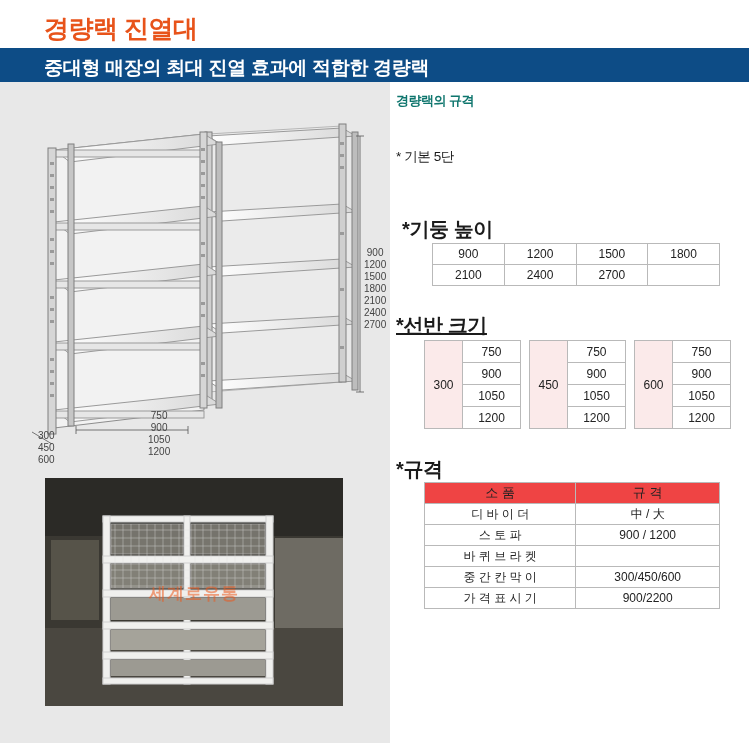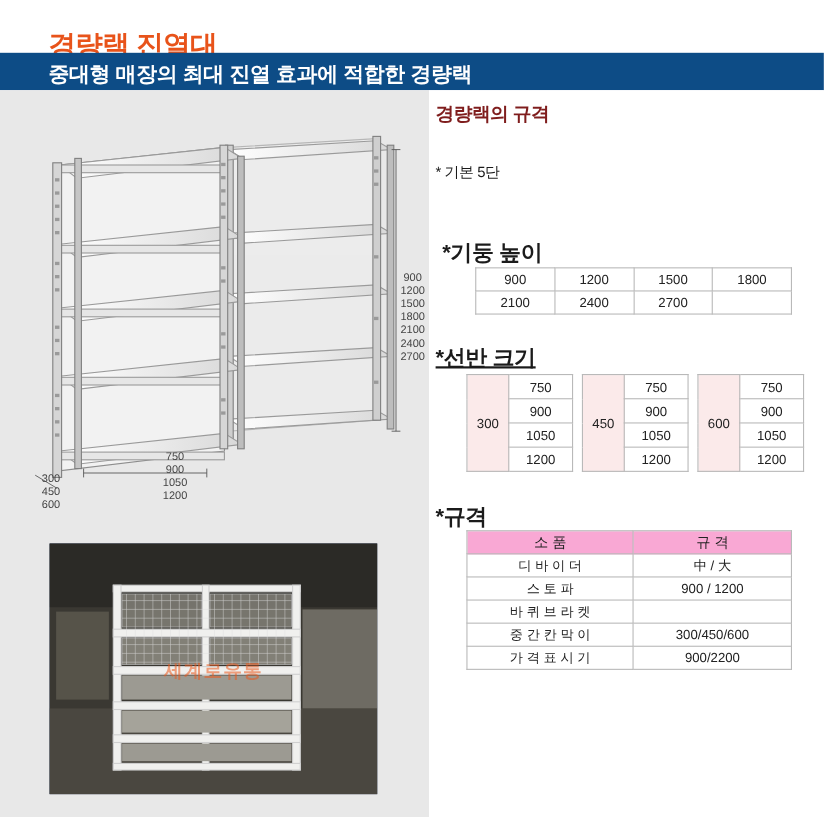--- a/index.html
+++ b/index.html
@@ -10,21 +10,21 @@
     background: #ffffff;
     font-family: "Liberation Sans", sans-serif;
     position: relative;
     overflow: hidden;
   }
   .page { position: relative; width: 749px; height: 743px; }
 
   
   .hdr-title {
     position: absolute;
-    left: 44px; top: 24px;
+    left: 44px; top: 12px;
     font-size: 25px;
     font-weight: bold;
     color: #e8531a;
     letter-spacing: -0.5px;
   }
   .hdr-subbar {
     position: absolute;
     left: 0; top: 48px;
     width: 749px; height: 34px;
     background: #0d4c86;
@@ -64,42 +64,42 @@
     color: #444;
     line-height: 12px;
     text-align: center;
   }
   .dim-right { left: 352px; top: 155px; }
   .dim-b1 { left: 26px; top: 338px; text-align: left; }
 
   
   .photo {
     position: absolute;
-    left: 45px; top: 412px;
+    left: 45px; top: 396px;
     width: 298px; height: 228px;
-    background: #0f172a;
+    background: #4c1d95;
     overflow: hidden;
   }
   .photo-wm {
     position: absolute;
     left: 0; top: 104px;
     width: 298px;
     text-align: center;
     font-size: 17px;
     font-weight: bold;
     color: rgba(235,90,30,0.55);
     letter-spacing: 1px;
   }
 
   
   .r-heading {
     position: absolute;
-    font-size: 17px;
-    font-weight: bold;
-    color: #7f1d1d;
+    font-size: 13px;
+    font-weight: bold;
+    color: #0f766e;
     letter-spacing: -0.5px;
   }
   .r-line {
     position: absolute;
     font-size: 13.5px;
     color: #1a1a1a;
     letter-spacing: -0.4px;
   }
   .r-sub {
     position: absolute;
@@ -137,21 +137,21 @@
     background: #fbeaea;
     width: 38px;
   }
   .shelf-gap { float: left; width: 8px; height: 1px; }
 
   .tbl-spec { left: 424px; top: 482px; width: 296px; }
   .tbl-spec td { height: 23px; margin-left: 20px; }
   .tbl-spec td.c1 { width: 152px; }
   .tbl-spec td.c2 { width: 144px; }
   .tbl-spec th {
-    background: #f9a8d4;
+    background: #ef4444;
     font-weight: bold;
     height: 24px;
     font-size: 13px;
   }
   .tbl-spec th.c1 { width: 152px; }
   .tbl-spec th.c2 { width: 144px; }
 </style>
 </head>
 <body>
 

